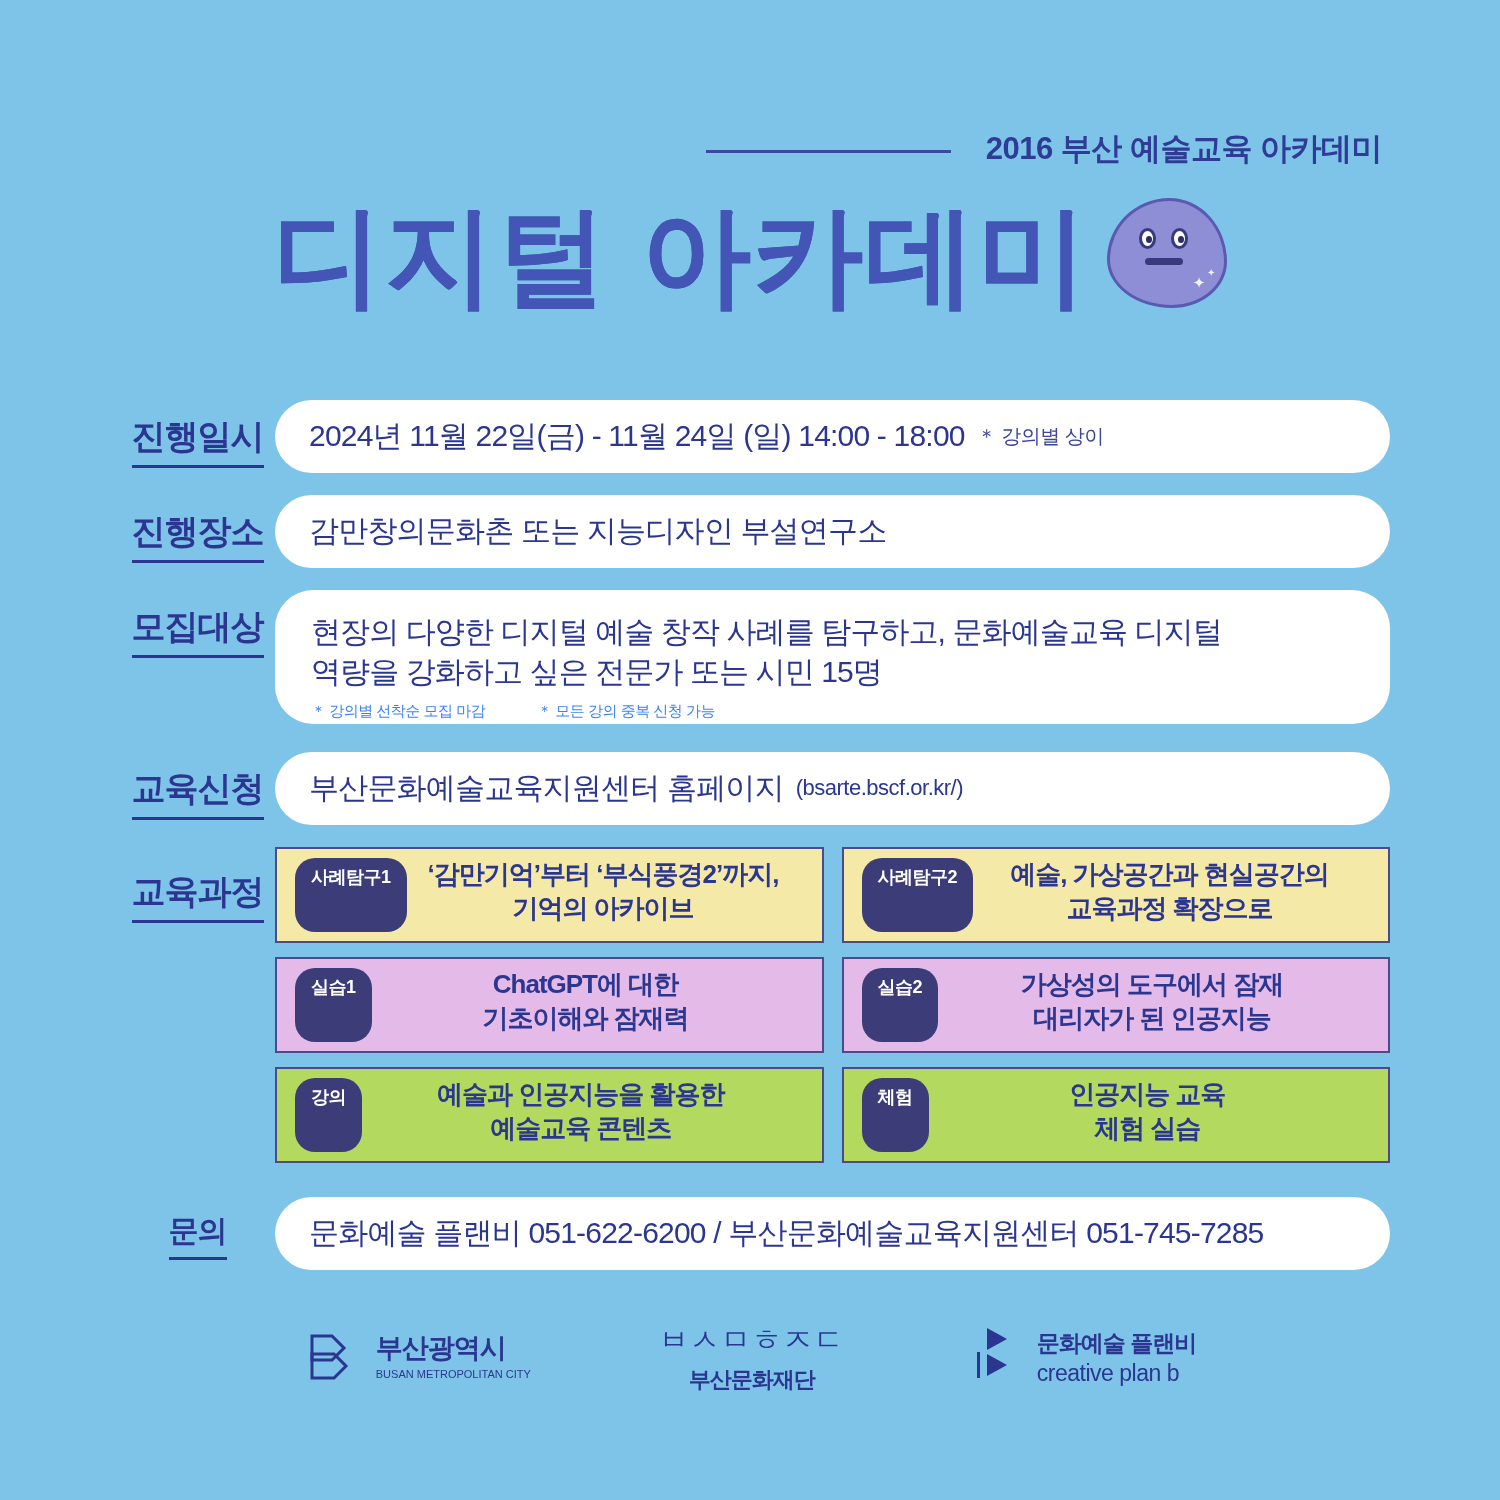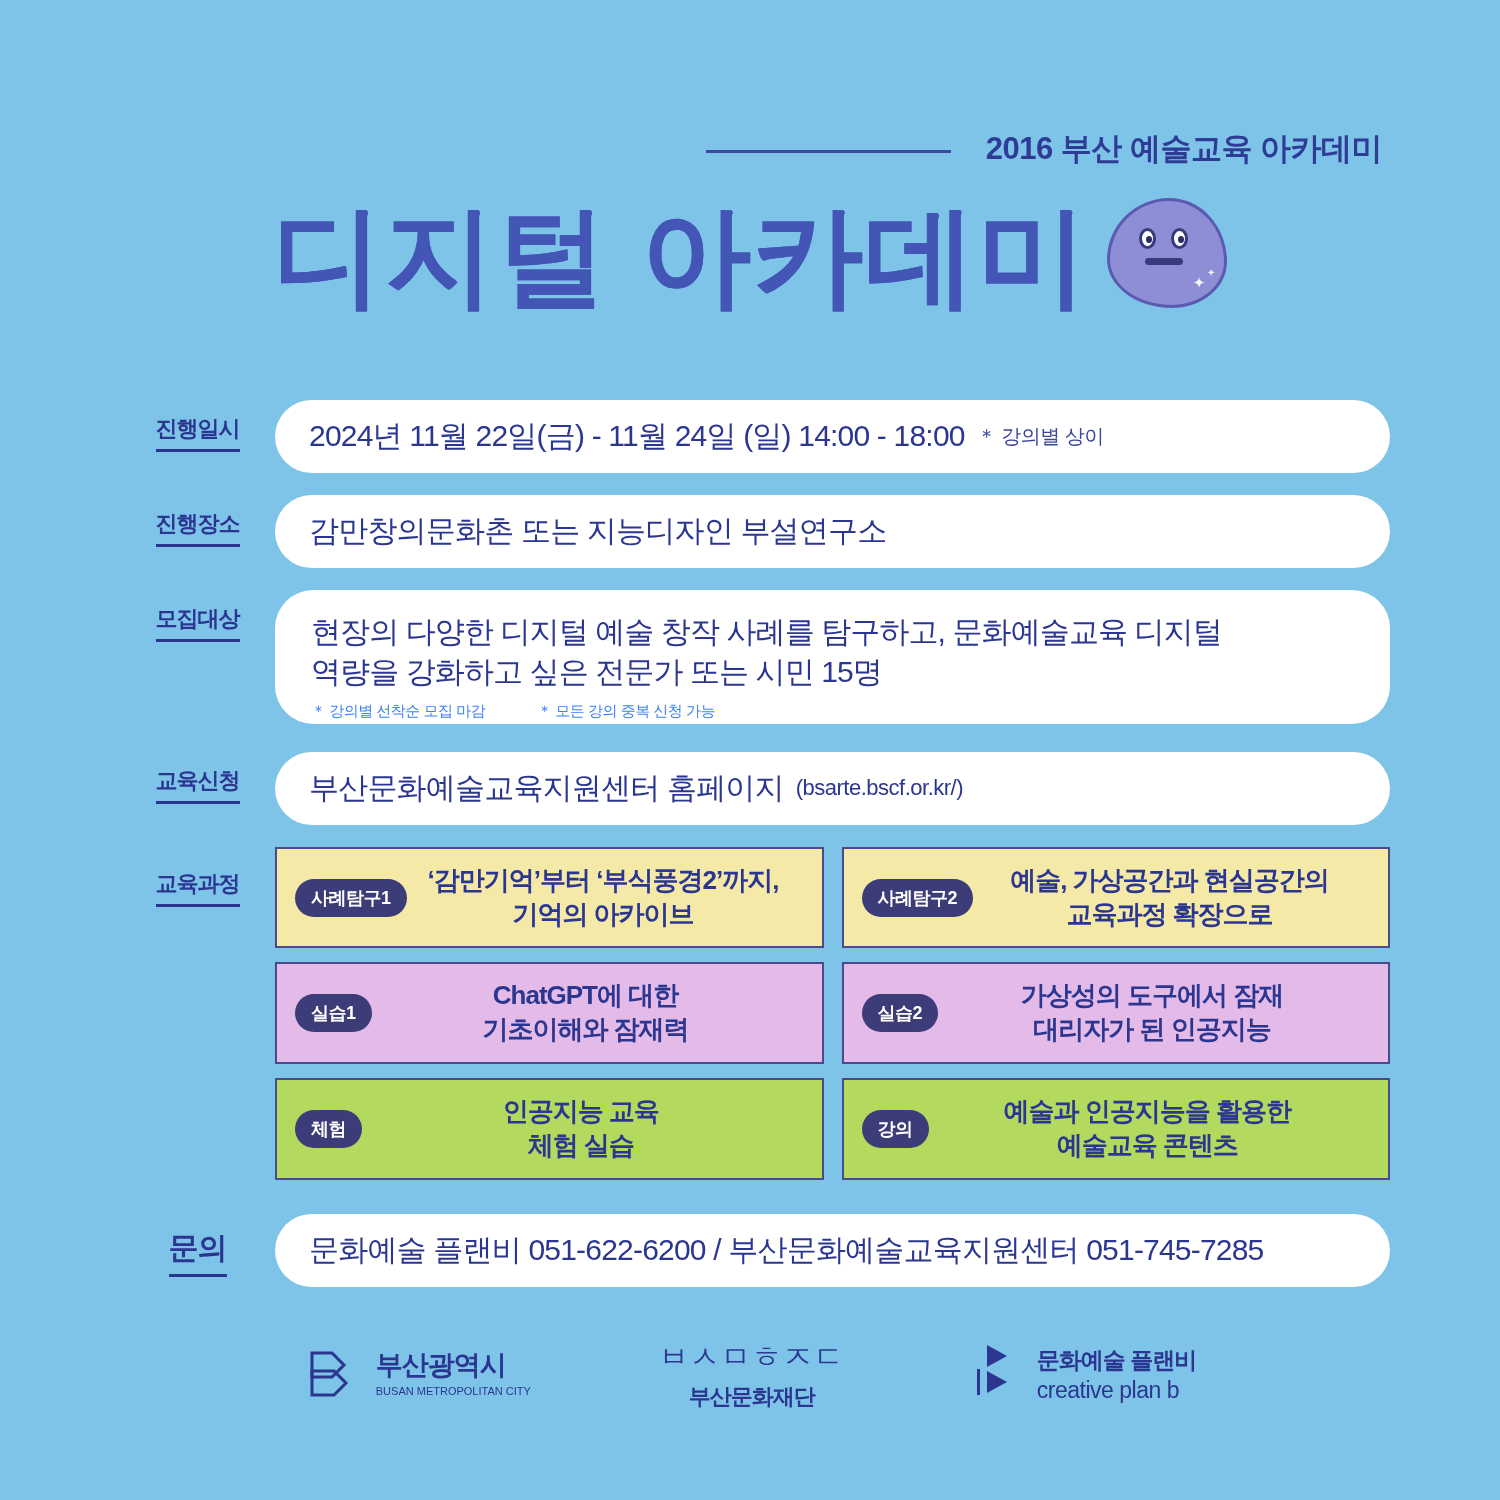--- a/index.html
+++ b/index.html
@@ -104,21 +104,21 @@
   
   .rows { padding: 0 110px 0 120px; }
   .row {
     display: flex;
     align-items: flex-start;
     margin-bottom: 22px;
   }
   .row-label {
     width: 155px;
     flex: 0 0 155px;
-    font-size: 22px;
+    font-size: 34px;
     font-weight: 900;
     color: #2b3690;
     text-align: center;
     padding-top: 14px;
     letter-spacing: -1px;
   }
   .row-label span {
     border-bottom: 3px solid #2b3690;
     padding-bottom: 5px;
     display: inline-block;
@@ -173,22 +173,21 @@
   .courses-row { display: flex; align-items: flex-start; margin-top: 8px; }
   .courses-grid {
     flex: 1;
     display: grid;
     grid-template-columns: 1fr 1fr;
     gap: 14px 18px;
   }
   .course {
     border: 2px solid #4a4a8c;
     display: flex;
-    align-items: center;
-    padding: 15px 18px;
+    padding: 9px 18px;
     min-height: 96px;
     gap: 14px;
   }
   .course.c1 { background: #f5e9a8; }
   .course.c2 { background: #e4bbe8; }
   .course.c3 { background: #b3d95e; }
   .badge {
     background: #3c3c78;
     color: #fff;
     border-radius: 20px;
@@ -352,32 +351,32 @@
 
       <div class="course c2">
         <span class="badge">실습2</span>
         <span class="course-title">
           <span>가상성의 도구에서 잠재</span><br>
           <span>대리자가 된 인공지능</span>
         </span>
       </div>
 
       <div class="course c3">
+        <span class="badge">강의</span>
+        <span class="course-title">
+          <span>예술과 인공지능을 활용한</span><br>
+          <span>예술교육 콘텐츠</span>
+        </span>
+      </div>
+
+      <div class="course c3">
         <span class="badge">체험</span>
         <span class="course-title">
           <span>인공지능 교육</span><br>
           <span>체험 실습</span>
-        </span>
-      </div>
-
-      <div class="course c3">
-        <span class="badge">강의</span>
-        <span class="course-title">
-          <span>예술과 인공지능을 활용한</span><br>
-          <span>예술교육 콘텐츠</span>
         </span>
       </div>
 
     </div>
   </div>
 
   <div class="row contact-row">
     <div class="row-label">
       <span>문의</span>
     </div>

